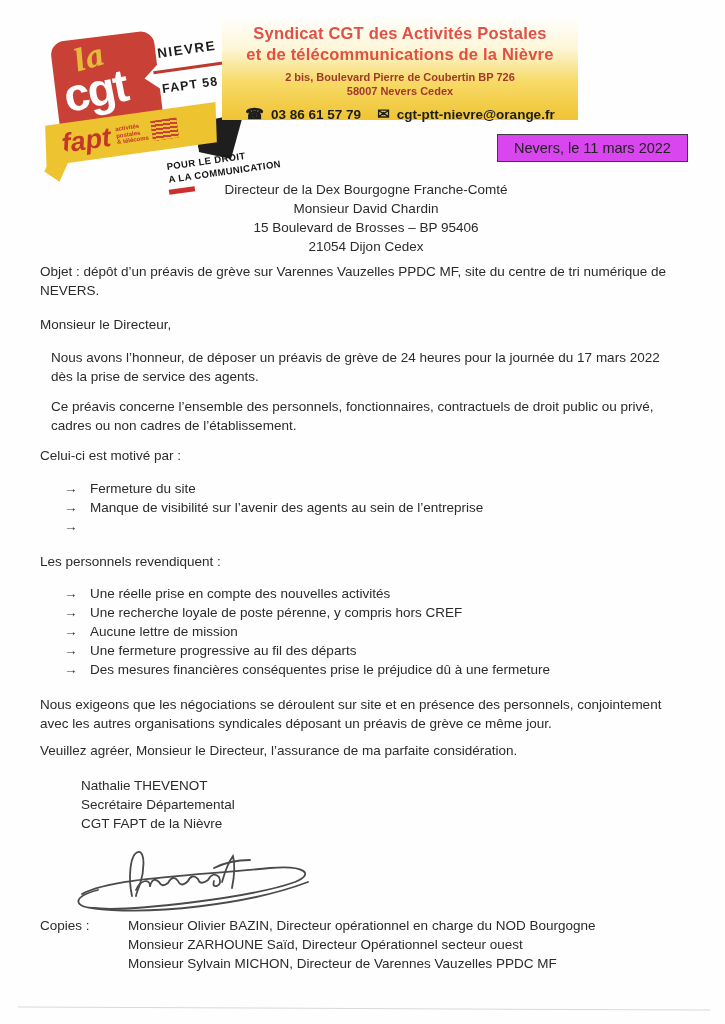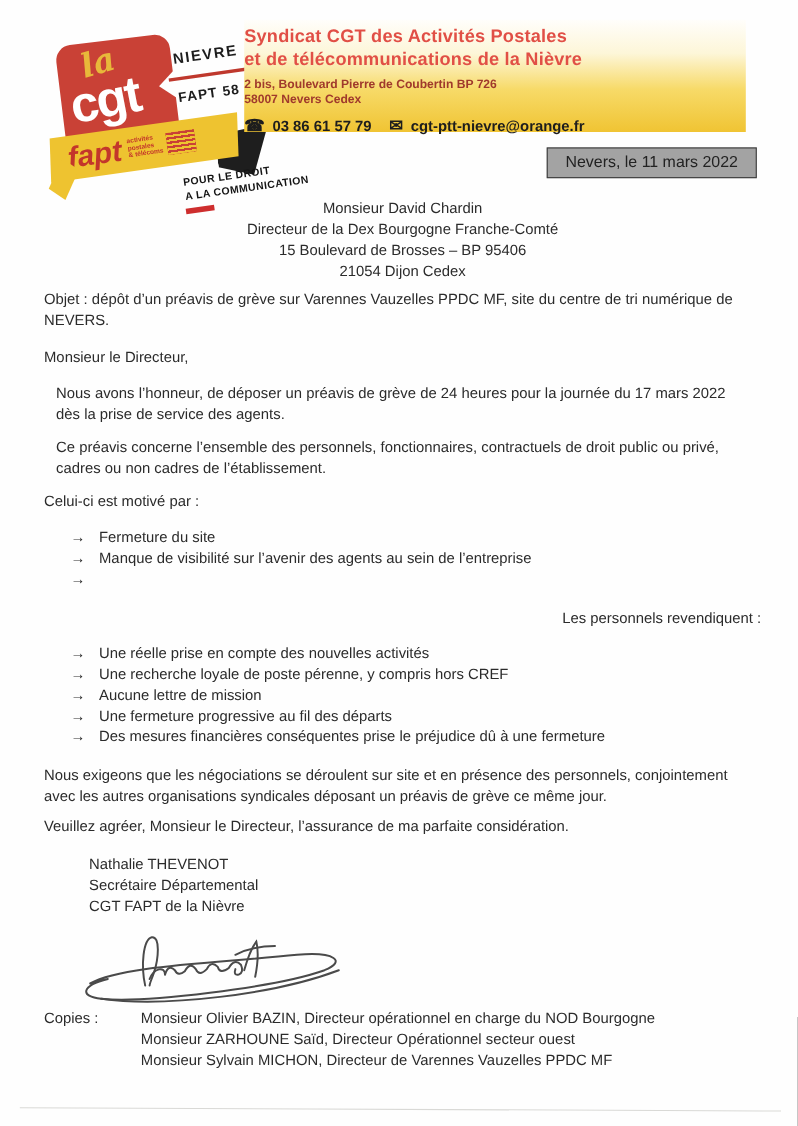--- a/index.html
+++ b/index.html
@@ -3,33 +3,33 @@
 <meta charset="utf-8">
 <style>
   html,body{margin:0;padding:0;background:#9a9a9a;}
   .page{
     position:relative;width:725px;height:1024px;background:#fefefe;
     font-family:"Liberation Sans",sans-serif;color:#2b2b2b;overflow:hidden;
     margin:0 auto;
   }
   
   .orgbox{
-    position:absolute;left:222px;top:18px;width:456px;height:102px;
+    position:absolute;left:222px;top:18px;width:356px;height:102px;
     background:linear-gradient(180deg,#fffefb 0%,#fdf6d8 30%,#f7da68 62%,#f0c433 100%);
-    text-align:left;
+    text-align:center;
   }
   .org-title{font-weight:bold;color:#e14f46;font-size:16.5px;line-height:21px;padding-top:5px;letter-spacing:.2px;}
   .org-addr{font-weight:bold;color:#a03a2c;font-size:11px;line-height:14px;margin-top:5px;}
   .org-contact{font-weight:bold;color:#1d1d1d;font-size:13.5px;margin-top:7px;}
   .org-contact .glyph{font-size:15px;margin:0 7px 0 0;}
   .org-contact .sep{display:inline-block;width:16px;}
   
   .datebox{
     position:absolute;left:497px;top:134px;border:1px solid #3c3c3c;
-    padding:5px 16px;font-size:14.5px;color:#222;background:#a3a3a3;white-space:nowrap;
+    padding:5px 16px;font-size:14.5px;color:#222;background:#d946ef;white-space:nowrap;
   }
   
   .logo{position:absolute;left:45px;top:20px;width:200px;height:165px;}
   .logo .redbox{
     position:absolute;left:10px;top:16px;width:104px;height:96px;background:#c94136;
     border-radius:14px;transform:rotate(-7deg);
   }
   .logo .notch{
     position:absolute;right:-6px;top:30px;width:0;height:0;
     border-top:17px solid transparent;border-bottom:17px solid transparent;border-right:20px solid #fefefe;
@@ -92,21 +92,21 @@
   }
   .objet{margin-bottom:15px;}
   .salutation{margin-bottom:14px;}
   .para{margin:11px;}
   .para-group{margin-bottom:8px;}
   .motive-intro{margin-bottom:14px;}
   .bullets{margin-bottom:16px;}
   .bullet-row{display:flex;}
   .bullet-row .arrow{width:26px;flex:0 0 26px;text-align:left;padding-left:2px;}
   .bullets{padding-left:22px;}
-  .demands-title{text-align:right;margin-bottom:13px;}
+  .demands-title{text-align:left;margin-bottom:13px;}
   .para2{margin-bottom:8px;}
   .closing{margin-bottom:16px;}
   .sigblock{font-size:13.5px;line-height:19px;margin-left:41px;}
   .signature-svg{position:absolute;left:70px;top:838px;}
   .copies{
     position:absolute;left:40px;top:916px;display:flex;font-size:13.5px;line-height:19px;color:#2b2b2b;
   }
   .copies .label{width:88px;flex:0 0 88px;}
   .scan-line{
     position:absolute;left:18px;top:1008px;width:692px;height:1px;background:#d9d9d6;transform:rotate(.25deg);
@@ -154,22 +154,22 @@
       <span>58007 Nevers Cedex</span>
     </div>
     <div class="org-contact">
       <span class="glyph">☎</span><span>03 86 61 57 79</span><span class="sep"></span><span class="glyph">✉</span><span>cgt-ptt-nievre@orange.fr</span>
     </div>
   </div>
 
   <div class="datebox">Nevers, le 11 mars 2022</div>
 
   <div class="recipient">
+    <div>Directeur de la Dex Bourgogne Franche-Comté</div>
     <div>Monsieur David Chardin</div>
-    <div>Directeur de la Dex Bourgogne Franche-Comté</div>
     <div>15 Boulevard de Brosses – BP 95406</div>
     <div>21054 Dijon Cedex</div>
   </div>
 
   <div class="letter">
     <div class="objet">Objet : dépôt d’un préavis de grève sur Varennes Vauzelles PPDC MF, site du centre de tri numérique de NEVERS.</div>
     <div class="salutation">Monsieur le Directeur,</div>
 
     <div class="para-group">
       <p class="para">Nous avons l’honneur, de déposer un préavis de grève de 24 heures pour la journée du 17 mars 2022 dès la prise de service des agents.</p>

